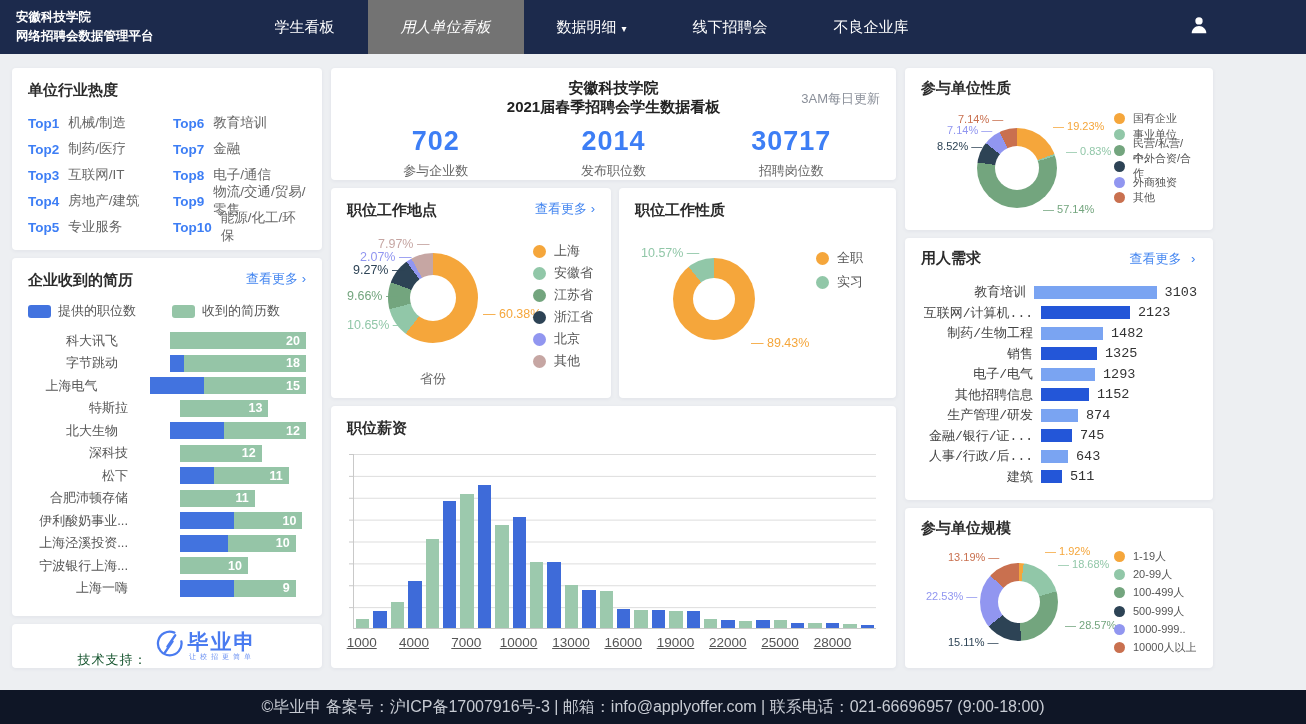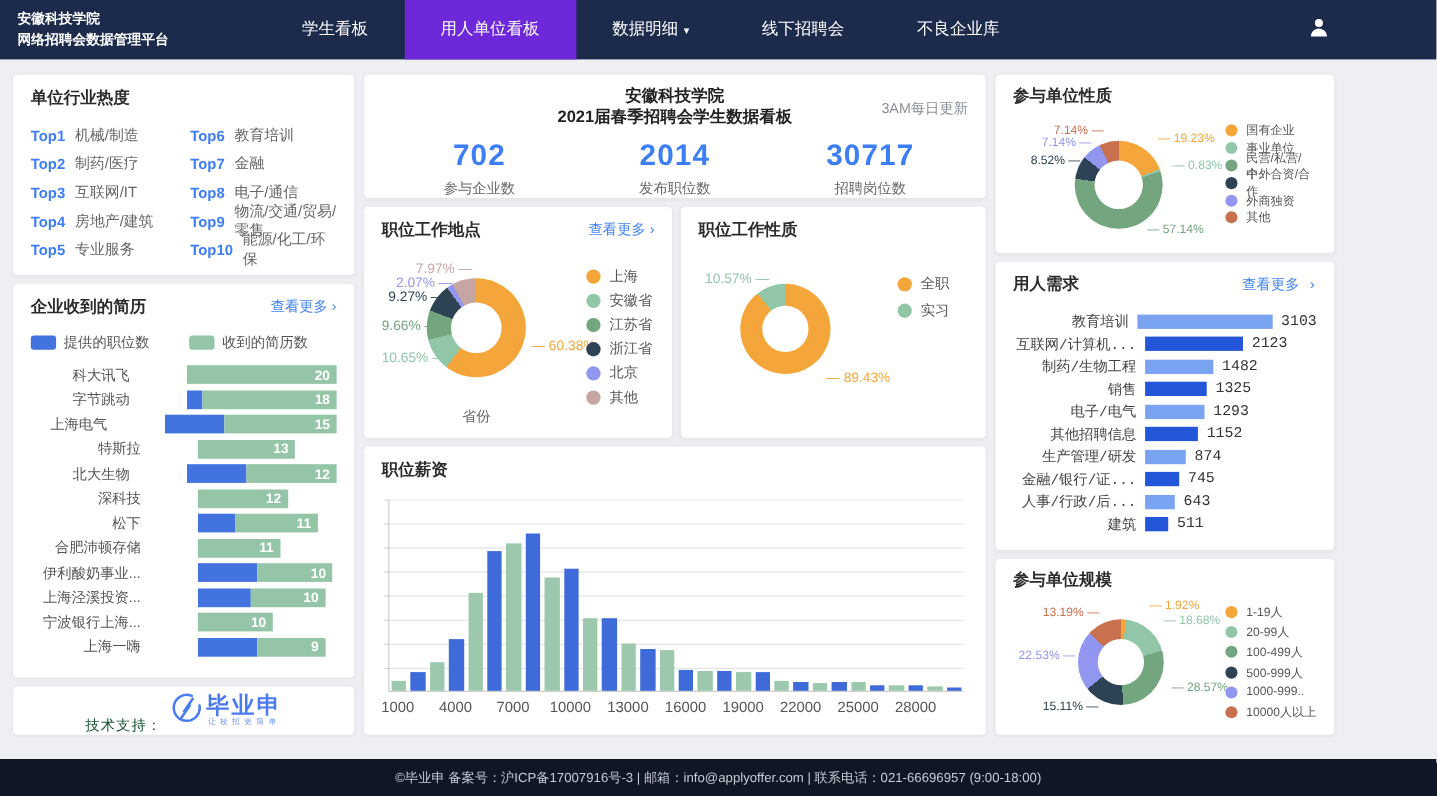--- a/index.html
+++ b/index.html
@@ -5,21 +5,21 @@
   * { box-sizing: border-box; margin: 0; padding: 0; }
   html,body { width:1306px; height:724px; overflow:hidden; }
   body { font-family:"Liberation Sans","DejaVu Sans",sans-serif; background:#EDEFF2; color:#333; }
 
   
   nav { height:54px; background:#1C2A4C; display:flex; align-items:stretch; }
   .logo { margin-left:16px; display:flex; flex-direction:column; justify-content:center;
           color:#fff; font-size:12.5px; font-weight:bold; line-height:1.5; }
   .menu { display:flex; margin-left:88px; }
   .menu-item { color:#fff; font-size:15px; line-height:54px; padding:0 33px; cursor:pointer; white-space:nowrap; }
-  .menu-item.active { background:#6d28d9; }
+  .menu-item.active { background:#737373;font-style:italic; }
   .caret { font-size:10px; margin-left:5px; }
   .user { margin-left:auto; margin-right:96px; display:flex; align-items:center; }
   .user svg { width:22px; height:22px; }
 
   
   .content { display:grid; grid-template-columns:310px 565px 308px; column-gap:9px;
              padding:14px 0 0 12px; }
   .col { display:flex; flex-direction:column; gap:8px; }
   .card { background:#fff; border-radius:4px; box-shadow:0 1px 4px rgba(30,40,80,.06); padding:12px 16px; position:relative; }
   .card-title { font-size:15px; font-weight:bold; color:#2b2b2b; height:22px; line-height:20px; }
@@ -76,36 +76,36 @@
   .axis-caption { position:absolute; font-size:13px; color:#666; transform:translateX(-50%); }
 
   .card.salary { height:262px; }
   .histo-wrap { margin-top:14px; margin-left:6px; margin-right:4px; }
   .histo { position:relative; height:175px; border-left:1px solid #c9c9c9; border-bottom:1px solid #c9c9c9;
            background-image:linear-gradient(to bottom,#ddd 1px,transparent 1px); background-size:100% 21.875px; }
   .histo::before { content:""; position:absolute; left:-5px; top:0; width:5px; height:100%;
            background-image:linear-gradient(to bottom,#c9c9c9 1px,transparent 1px); background-size:100% 21.875px; }
   .hbar { position:absolute; bottom:0; }
   .histo-xlabels { position:relative; height:22px; margin-top:4px; }
-  .histo-xlabels span { position:absolute; top:2px; transform:translateX(-50%); font-size:13.5px; color:#555; }
+  .histo-xlabels span { position:absolute; top:2px; transform:translateX(-50%); font-size:13.5px; color:#555;text-decoration:underline; }
 
   
   .card.unit-nature { height:162px; padding-top:10px; }
   .card.demand { height:262px;font-family:Liberation Mono, monospace; }
   .card.unit-scale { height:160px; padding-top:10px; }
   .chart-area.scale-area { height:112px; margin-top:4px; }
   .chart-area.nature-area { margin-top:4px; }
   .demand-rows { margin-top:10px; }
   .demand-row { display:flex; align-items:center; height:20.5px; }
   .demand-label { width:112px; text-align:right; margin-right:8px; font-size:13px; color:#444; white-space:nowrap; }
   .demand-bar { height:13px; }
   .demand-value { margin-left:8px; font-size:13.5px; color:#333; }
 
   footer { margin-top:22px; height:34px; background:#0F1626; display:flex; align-items:center; justify-content:center; }
-  .footer-text { color:#C7CBD3; font-size:12px; }
+  .footer-text { color:#C7CBD3; font-size:16px; }
 </style>
 </head>
 <body>
 
 <nav>
   <div class="logo">
     <div>安徽科技学院</div>
     <div>网络招聘会数据管理平台</div>
   </div>
   <div class="menu" id="nav-menu">

